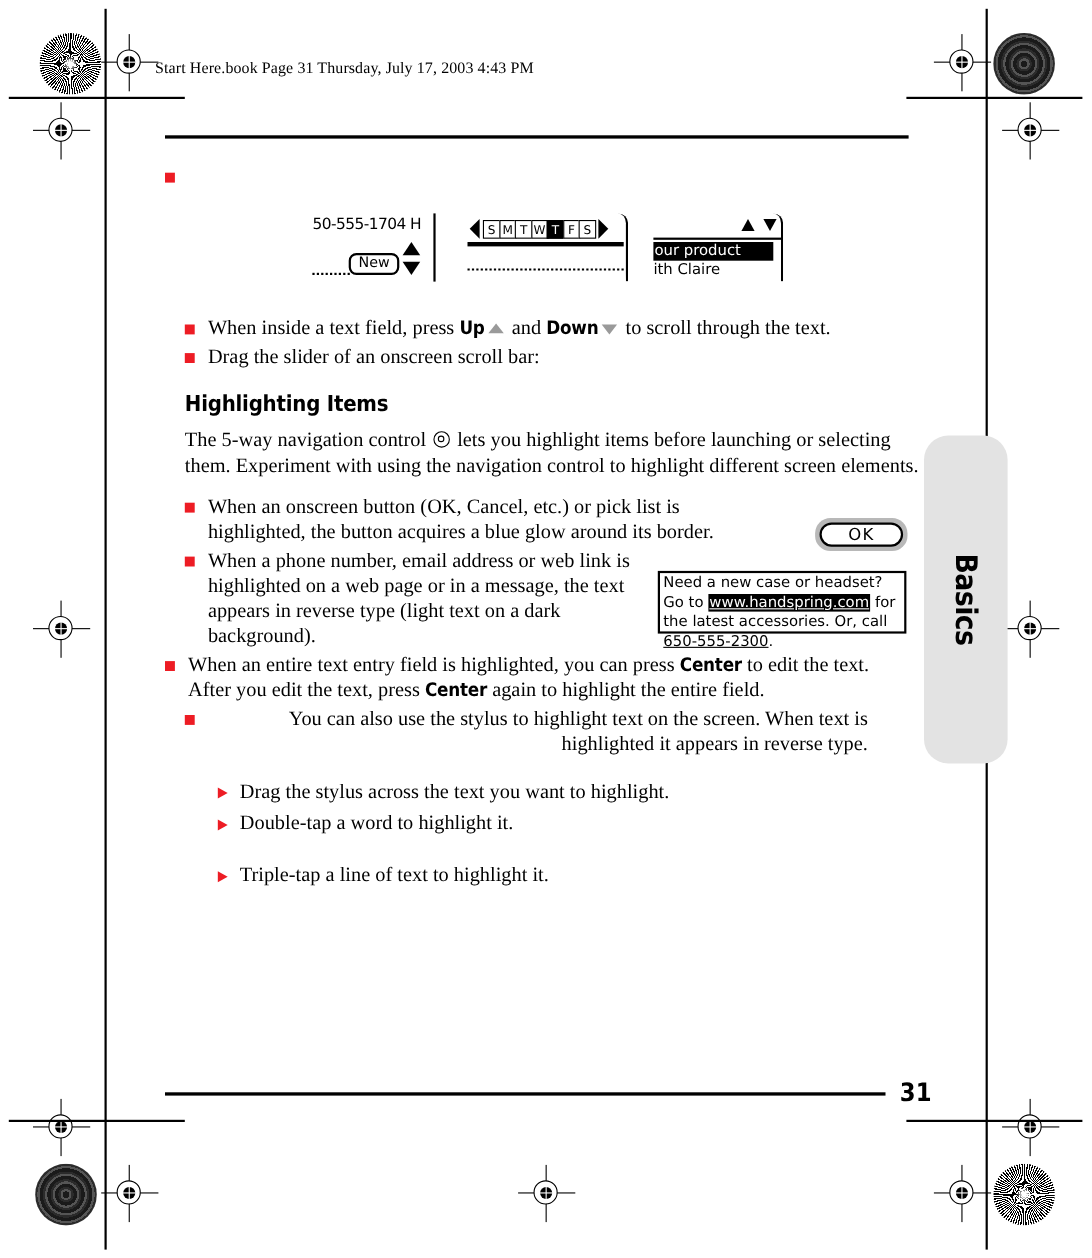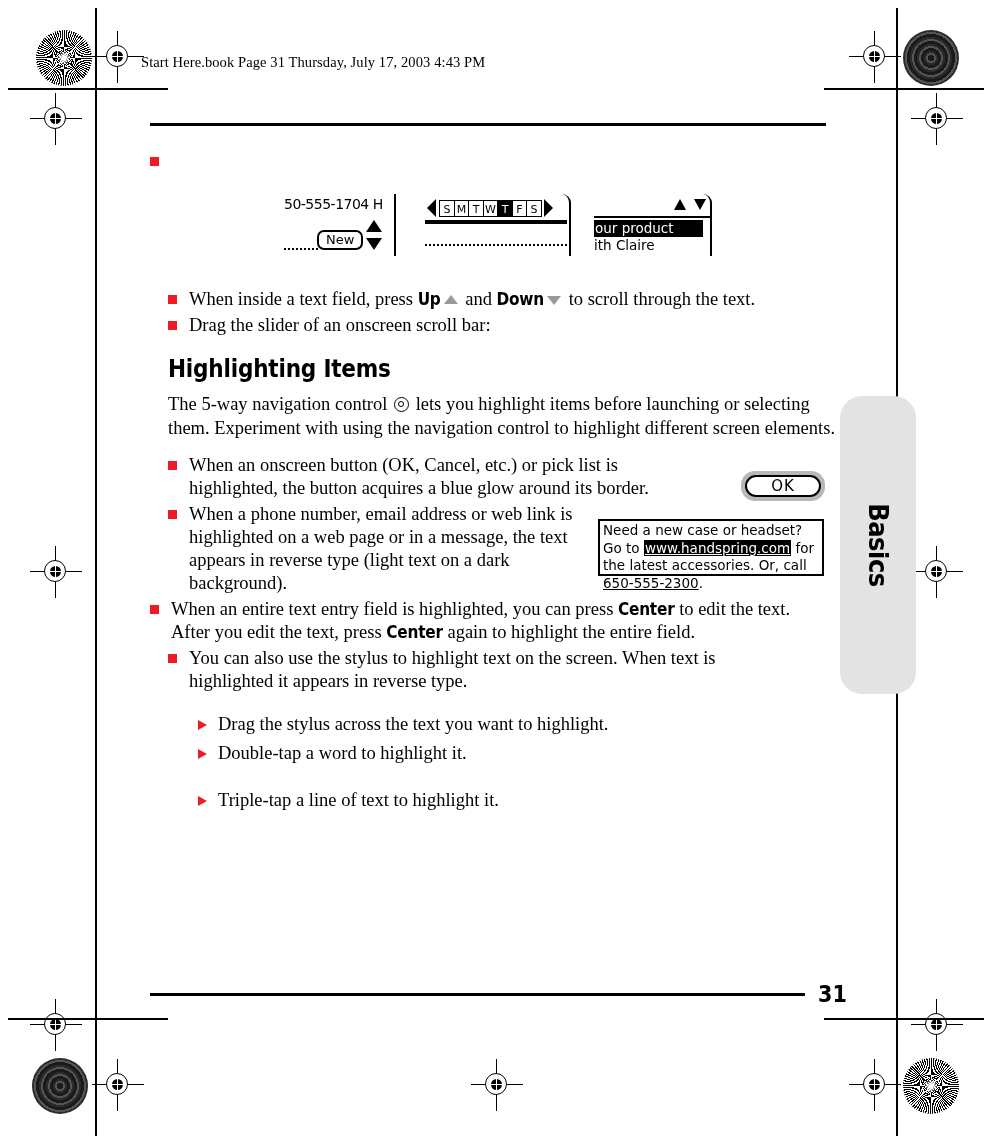--- a/index.html
+++ b/index.html
@@ -273,21 +273,21 @@
   .fig3 .row-plain {
     position: absolute; left: 0; top: 43px;
     font-size: 13.5px; line-height: 17px;
     white-space: nowrap;
   }
 
   
   .section-heading {
     font-family: "Liberation Sans Narrow", "DejaVu Sans Condensed", "Liberation Sans", sans-serif;
     font-weight: bold;
-    font-size: 24px;
+    font-size: 20px;
     letter-spacing: -0.2px;
     margin: 6px 0 10px 18px;
   }
   .body-para {
     font-size: 18.5px;
     line-height: 23.5px;
     margin: 0 0 14px 18px;
     width: 672px;
   }
   .nav-glyph {
@@ -569,21 +569,21 @@
 
   <div class="bullet-row">
     <div class="sq" style="background:#ED1C24;"></div>
     <div class="bullet-text" style="width:660px;">
       <span>When an entire text entry field is highlighted, you can press </span><span class="cond-bold">Center</span><span> to edit the text. After you edit the text, press </span><span class="cond-bold">Center</span><span> again to highlight the entire field.</span>
     </div>
   </div>
 
   <div class="bullet-row bl-indent">
     <div class="sq" style="background:#ED1C24;"></div>
-    <div class="bullet-text" style="width:600px;">You can also use the stylus to highlight text on the screen. When text is highlighted it appears in reverse type.</div>
+    <div class="bullet-text" style="width:600px;text-align:right;">You can also use the stylus to highlight text on the screen. When text is highlighted it appears in reverse type.</div>
   </div>
 
   <div class="bullet-row bl-indent2" style="margin-top:20px;">
     <div class="tri"></div>
     <div class="bullet-text">Drag the stylus across the text you want to highlight.</div>
   </div>
   <div class="bullet-row bl-indent2" style="margin-top:6px;">
     <div class="tri"></div>
     <div class="bullet-text">Double-tap a word to highlight it.</div>
   </div>

